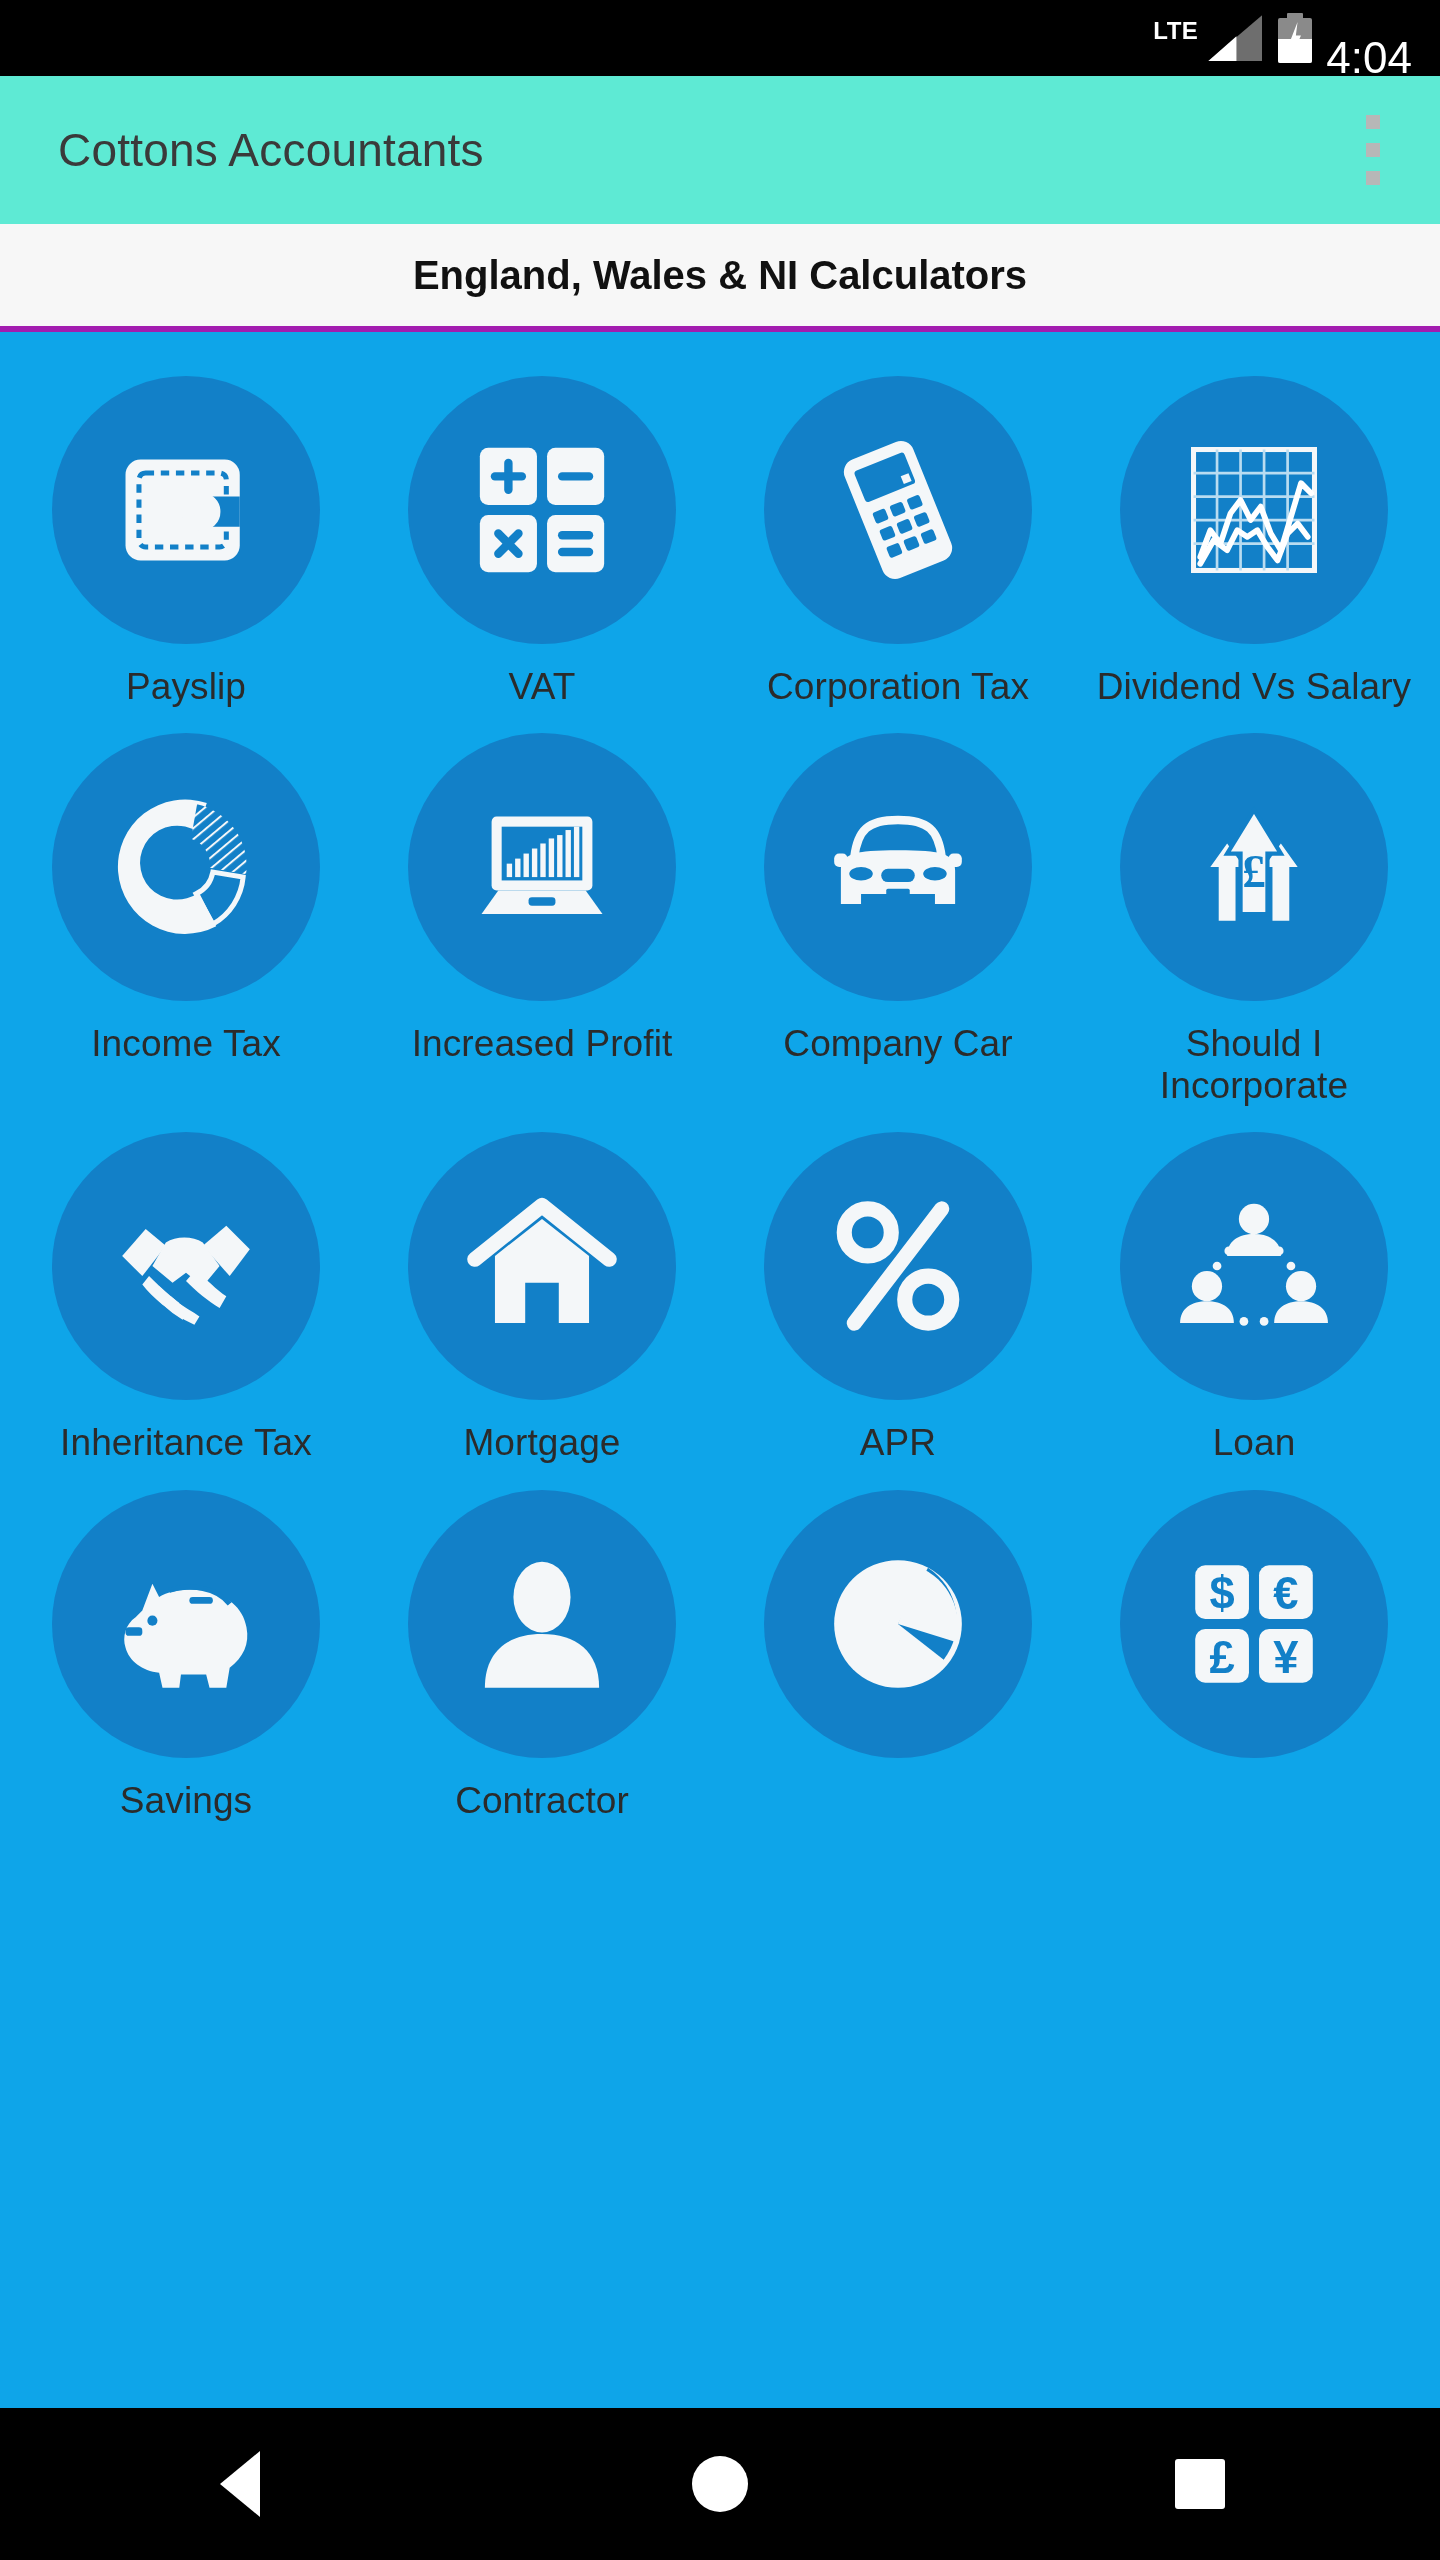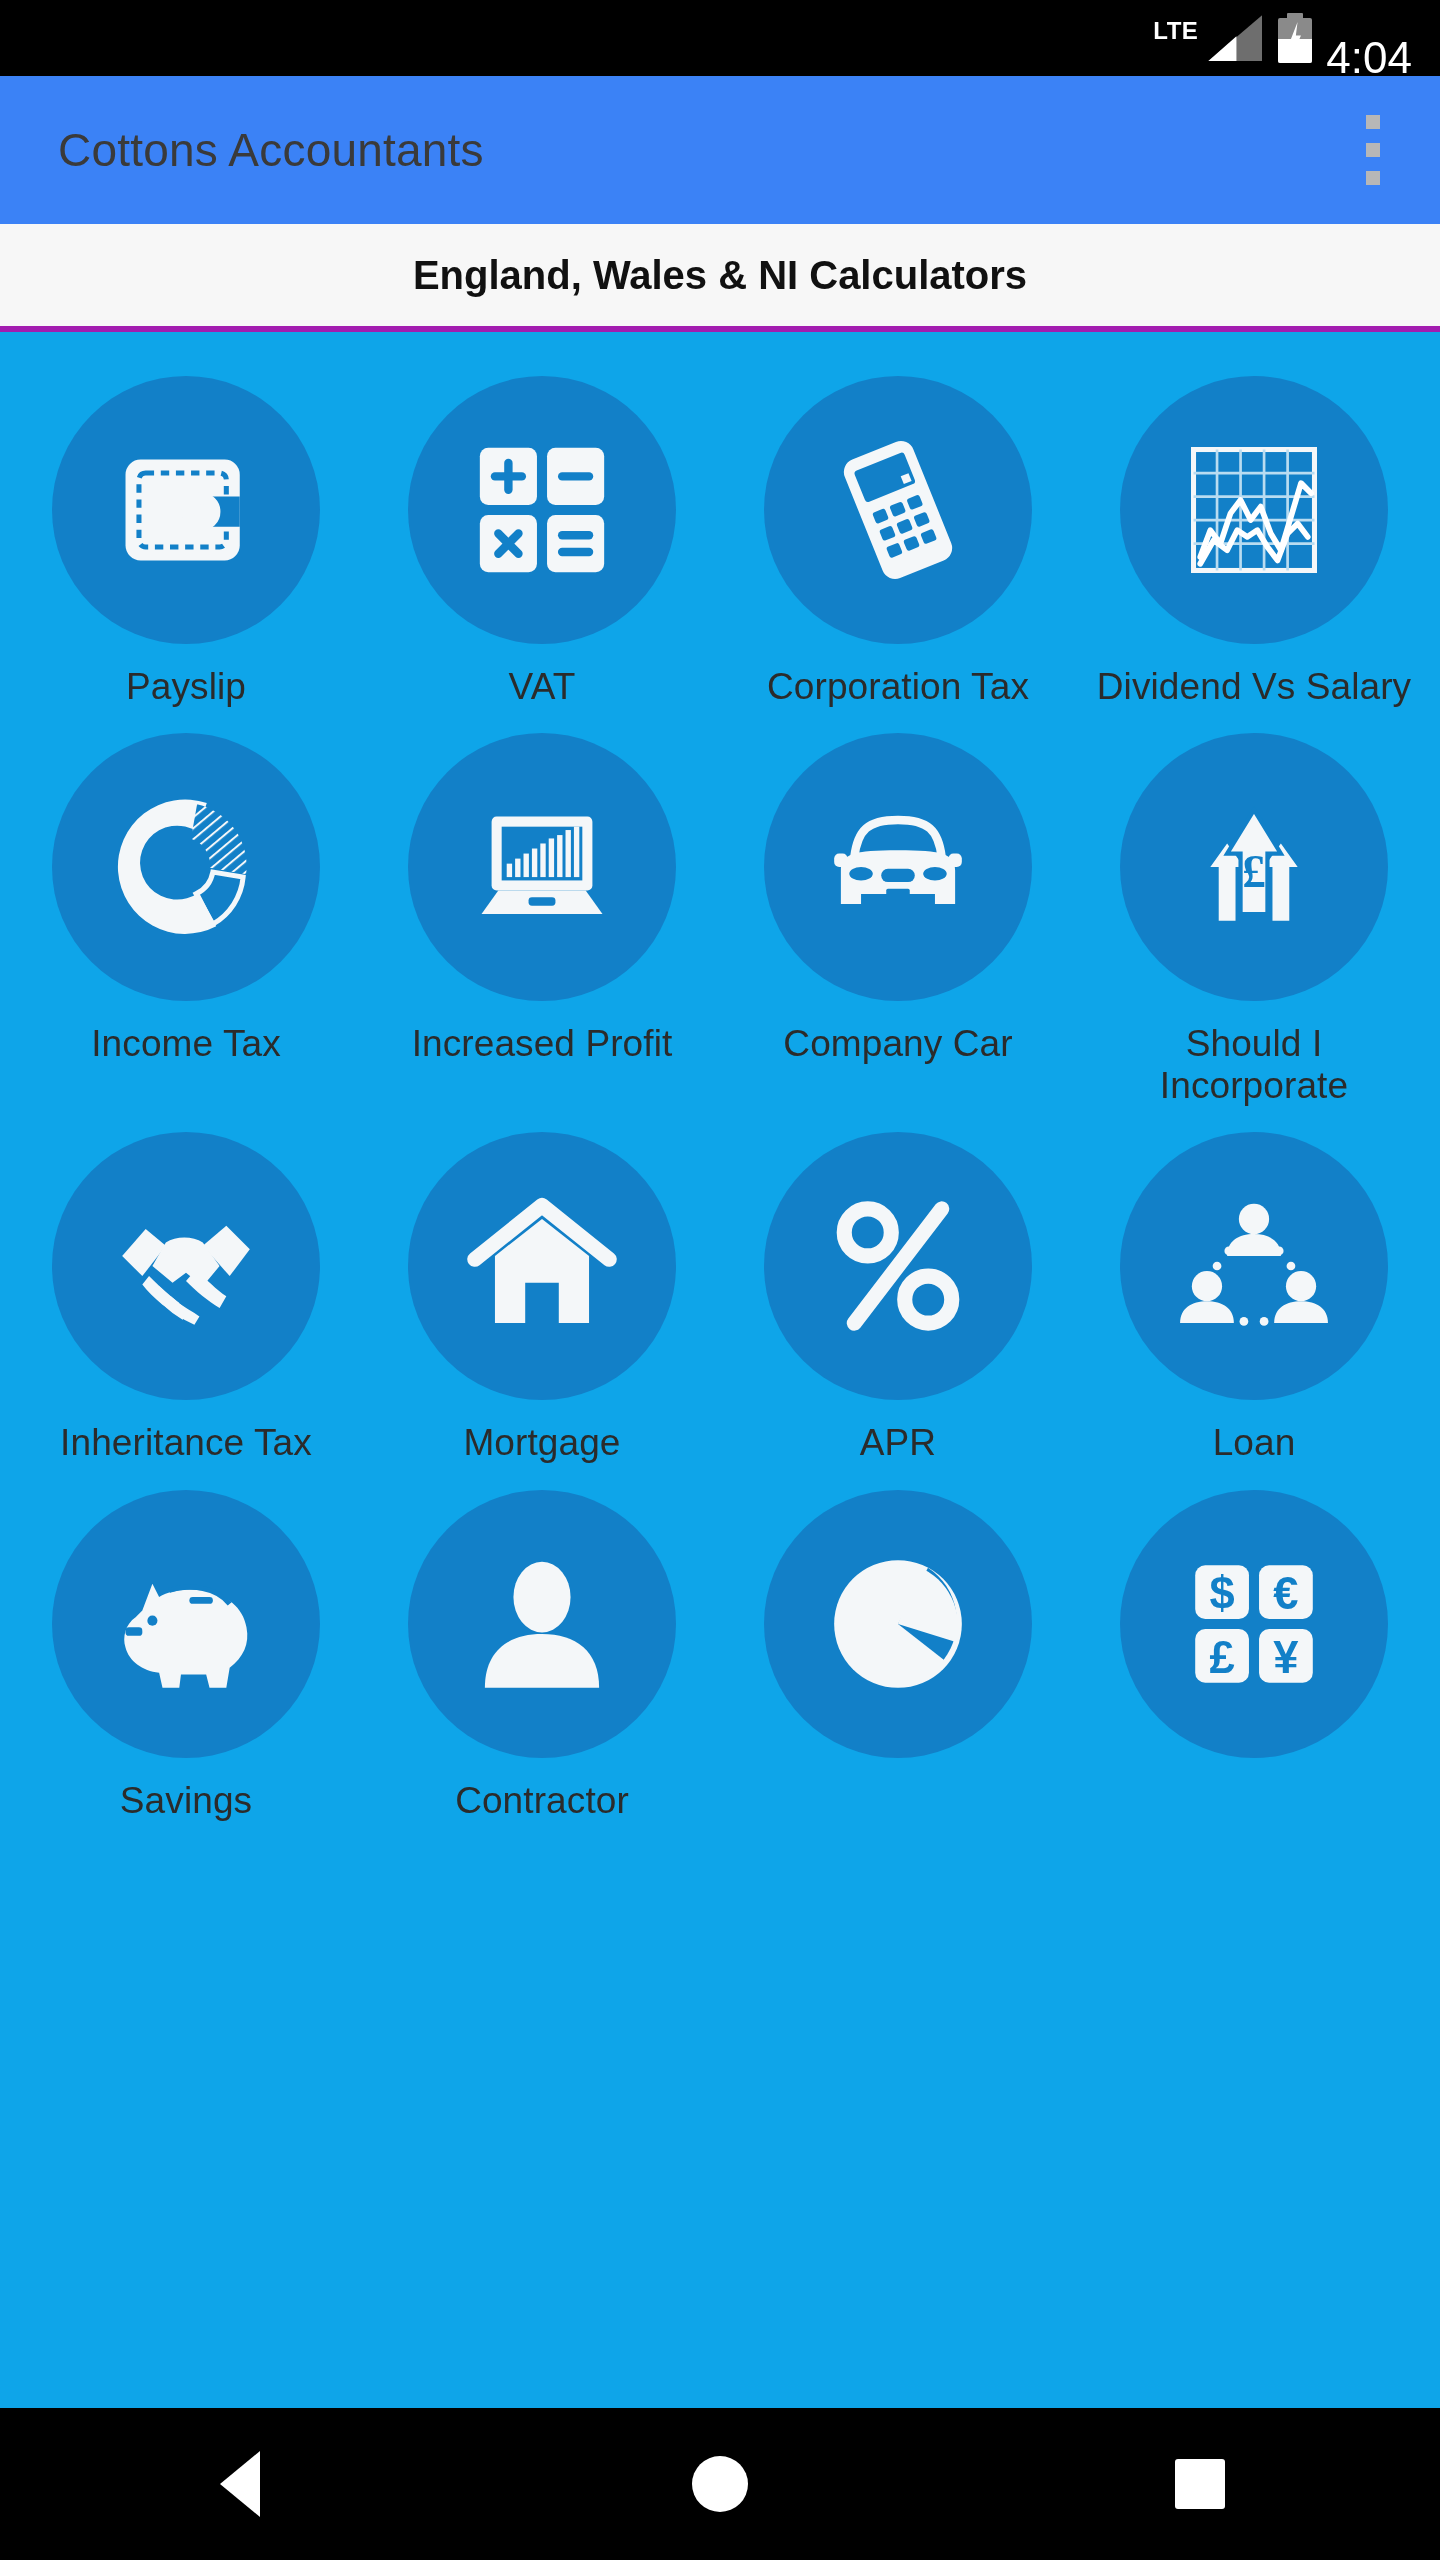--- a/index.html
+++ b/index.html
@@ -36,21 +36,21 @@
   .battery .body { position:absolute; top:5px; left:0; width:34px; height:45px; background:#8a8a8a; border-radius:2px; overflow:hidden;}
   .battery .level { position:absolute; bottom:0; left:0; width:34px; height:24px; background:#ffffff;}
   .battery .bolt {
     position:absolute; top:9px; left:9px; width:17px; height:32px; background:#ffffff;
     clip-path: polygon(60% 0, 20% 55%, 46% 55%, 33% 100%, 80% 42%, 50% 42%);
   }
   .clock { color:#ffffff; font-size:44px; font-weight:400; letter-spacing:0px; line-height:1;margin-top:40px; }
 
   
   .app-bar {
-    height:148px; flex:0 0 148px; background:#3b82f6;
+    height:148px; flex:0 0 148px; background:#5eead4;
     display:flex; align-items:center; justify-content:space-between;
     padding-left:58px; padding-right:42px;
   }
   .app-title { font-size:46px; color:#3a3a3a; font-weight:400; letter-spacing:.2px; }
   .overflow { display:flex; flex-direction:column; gap:14px; padding:16px 18px; cursor:pointer; }
   .overflow span { display:block; width:14px; height:14px; background:#b7b7b7; }
 
   
   .subheader {
     height:108px; flex:0 0 108px; background:#f7f7f7;

